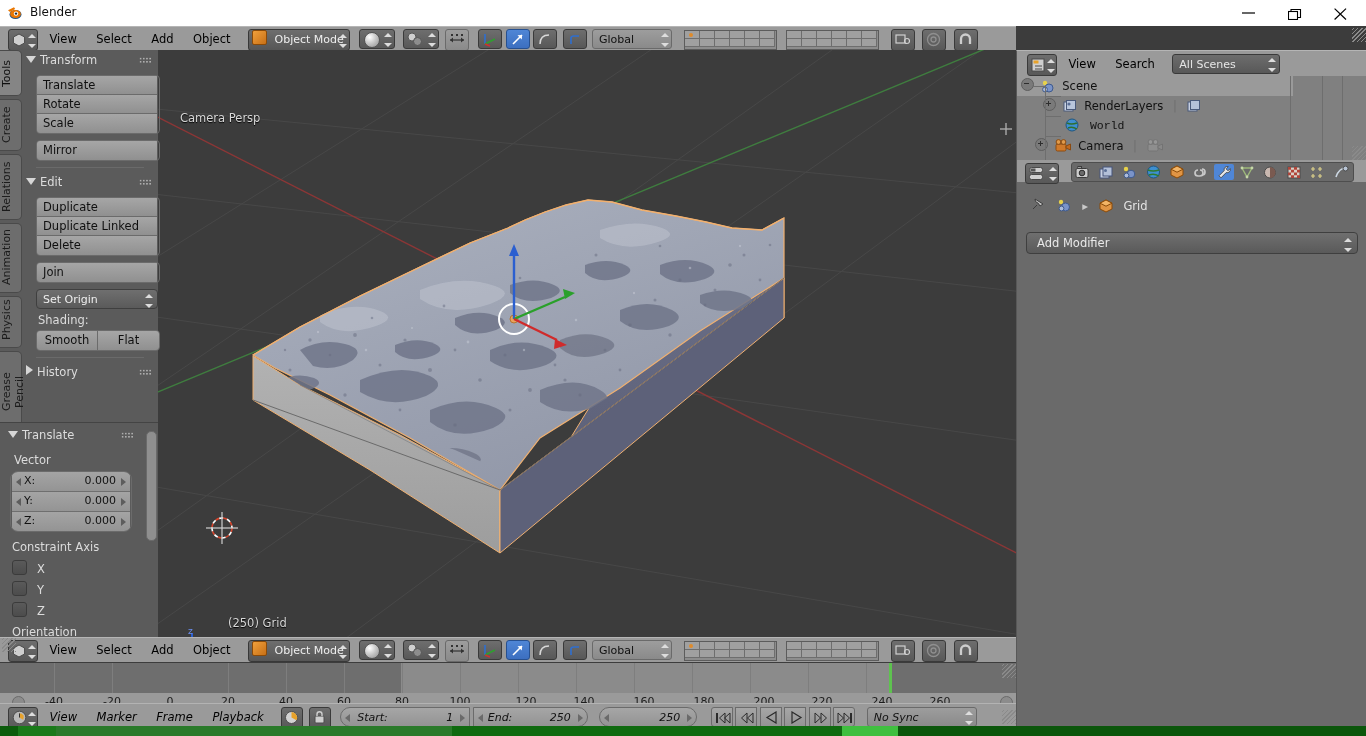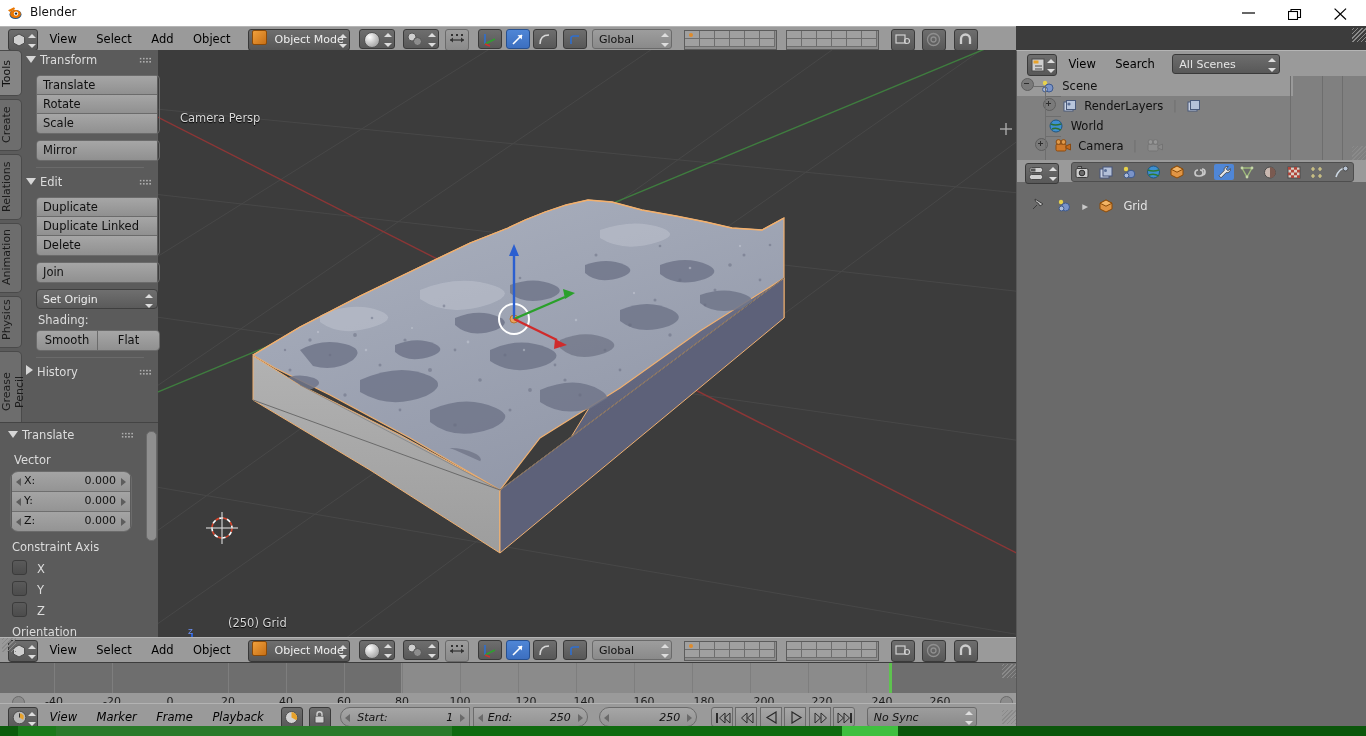--- a/index.html
+++ b/index.html
@@ -859,21 +859,21 @@
           <rect x="3.5" y="0.5" width="9" height="9" fill="#b9c6dc" stroke="#4a5a7a"></rect>
           <circle cx="6" cy="4" r="1.6" fill="#5a6e96"></circle>
         </svg>
         <span>RenderLayers</span>
         <span style="color:#6f6f6f;margin:0 6px;">|</span>
         <svg width="15" height="13" style="vertical-align:-3px;">
           <rect x="1" y="2" width="9" height="9" fill="#c6cfe0" stroke="#4a5a7a"></rect>
           <rect x="3.5" y="0.5" width="9" height="9" fill="#b4c1d8" stroke="#4a5a7a"></rect>
         </svg>
       </div>
-      <div class="outrow" style="width:272px;padding-left:32px;">
+      <div class="outrow" style="width:272px;padding-left:48px;font-family:Liberation Mono, monospace;">
         <svg width="15" height="14" style="vertical-align:-3px;margin-right:3px;">
           <circle cx="7" cy="7" r="6" fill="#3e8fd0" stroke="#20567f"></circle>
           <path d="M2 5 q4 2 10 0 M3 10 q4 -2 9 1" fill="none" stroke="#2f6f2f" stroke-width="1.4"></path>
         </svg>
         <span>World</span>
       </div>
       <div class="outrow" style="width:272px;padding-left:18px;">
         <span class="expander plus"></span>
         <svg width="17" height="14" style="vertical-align:-3px;margin-right:3px;">
           <rect x="1" y="5" width="10" height="7" rx="1.5" fill="#d07a2a" stroke="#8a4a10"></rect>
@@ -1020,20 +1020,24 @@
         <circle cx="4.5" cy="9.5" r="2.4" fill="#aebcd9" stroke="#3e5a8d"></circle>
       </svg>
       <span style="color:#c9c9c9;margin:0 6px;">▸</span>
       <svg width="16" height="14" style="vertical-align:-3px;">
         <path d="M8 1 L14 4.2 V10 L8 13 L2 10 V4.2 Z" fill="#e09545" stroke="#8a4a08"></path>
         <path d="M8 1 L14 4.2 L8 7.2 L2 4.2 Z" fill="#f2b466" stroke="#8a4a08"></path>
       </svg>
       <span style="margin-left:6px;">Grid</span>
     </div>
 
+    <div class="addmod" style="left:9px;top:72px;width:332px;">
+      <span>Add Modifier</span>
+      <span class="spin"></span>
+    </div>
   </div>
 
   <div class="edge-grip" style="left:1352px;top:28px;"></div>
   <div class="edge-grip" style="left:1352px;top:146px;"></div>
   <div class="edge-grip" style="left:1002px;top:664px;"></div>
   <div class="edge-grip" style="left:1002px;top:710px;"></div>
   <div class="edge-grip" style="left:2px;top:638px;"></div>
 
   <div class="taskbar">
     <div class="seg" style="left:18px;width:38px;background:#1a7a1a;"></div>

